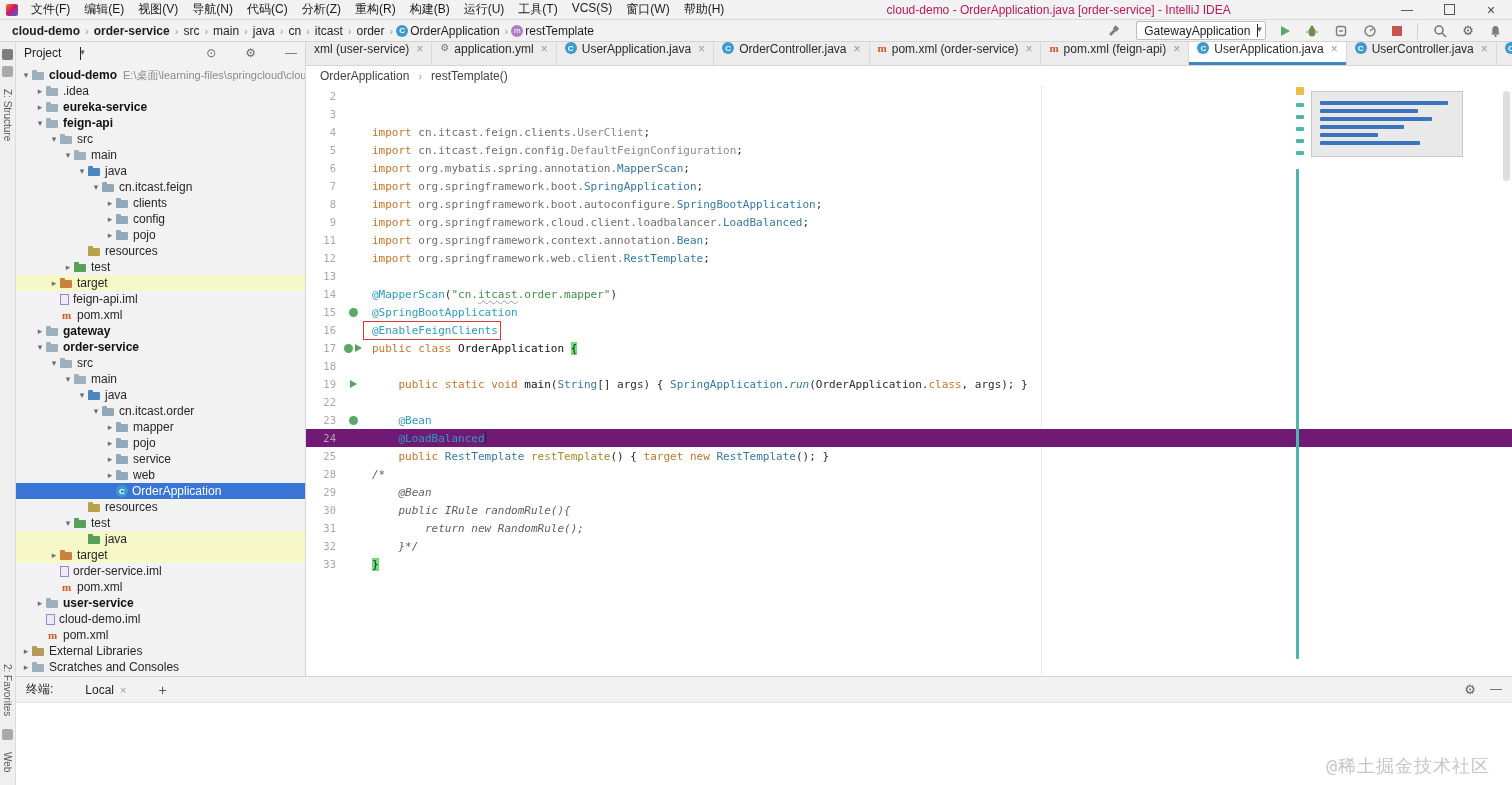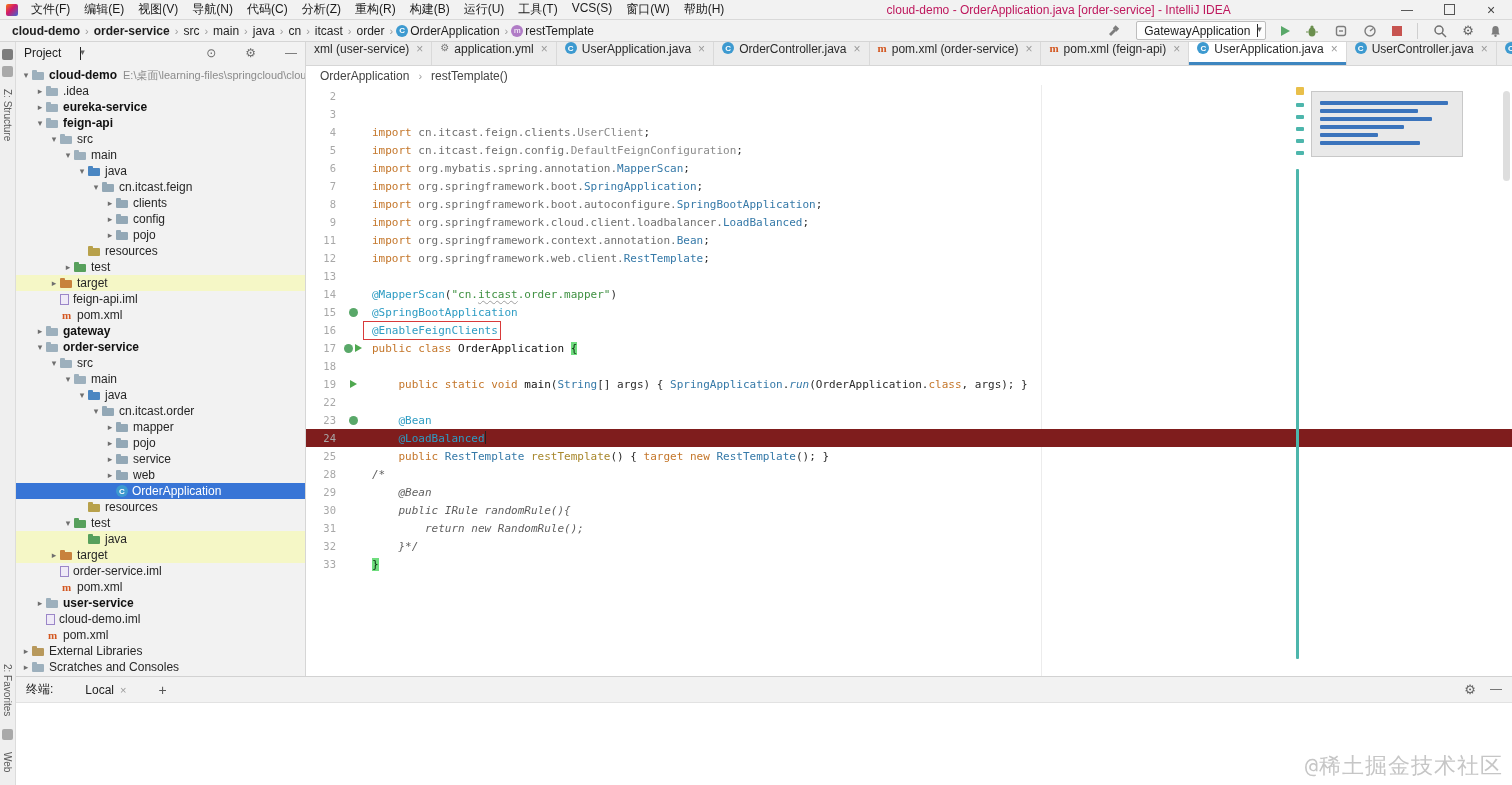--- a/index.html
+++ b/index.html
@@ -69,21 +69,21 @@
           border-left:1px solid #d6d6d6;display:flex;flex-direction:column;box-sizing:border-box}
   #tabbar{height:23px;flex:none;background:#ececec;border-bottom:1px solid #d6d6d6;display:flex;align-items:stretch;overflow:hidden}
   .tab{display:flex;align-items:flex-start;gap:5px;padding:0 8px;border-right:1px solid #d9d9d9;position:relative;color:#2b2b2b;white-space:nowrap}
   .tab.active{background:#fff}
   .tab.active::after{content:"";position:absolute;left:0;right:0;bottom:0;height:3px;background:#3e86c0}
   .tab .close{color:#9a9a9a;font-size:12px;margin-left:2px}
   #crumbbar{height:19px;flex:none;display:flex;align-items:center;padding-left:12px;gap:4px;background:#fff;color:#444}
   #code{flex:1;position:relative;overflow:hidden;font-family:"DejaVu Sans Mono",monospace;font-size:11px;padding-top:2px}
   #code::before{content:"";position:absolute;left:735px;top:0;bottom:0;width:1px;background:#ececec}
   .cline{display:flex;height:18px;align-items:center;position:relative}
-  .cline.current{background:#7f1d1d}
+  .cline.current{background:#701a75}
   .lnum{width:30px;flex:none;text-align:right;padding-right:4px;color:#a8a8a8;font-size:10.5px}
   .gico{width:26px;flex:none;display:flex;align-items:center;justify-content:center;gap:2px}
   .g-bean{width:9px;height:9px;border-radius:50%;background:#59a869;display:inline-block}
   .g-run{width:0;height:0;border-left:7px solid #4fa84f;border-top:4px solid transparent;border-bottom:4px solid transparent;display:inline-block}
   .ctext{white-space:pre;padding-left:6px}
   .redbox{outline:1.5px solid #d83a3a;outline-offset:2px}
   .caret{display:inline-block;width:1px;height:13px;background:#222;vertical-align:-2px}
   .c-kw{color:#c4762a}.c-pkg{color:#6f6f6f}.c-cls{color:#3579a8}.c-ann{color:#2d9cc3}
   .c-str{color:#3f9142}
   .c-strE{color:#3f9142;text-decoration:underline wavy #9e9e9e 1px;text-underline-offset:2px}
@@ -103,21 +103,21 @@
   #t-head{height:25px;flex:none;background:#f2f2f2;border-bottom:1px solid #e2e2e2;display:flex;align-items:center;
           padding:0 10px;gap:26px}
   .t-tab{display:flex;align-items:center;gap:6px;padding:0 6px;height:100%}
   .t-tab .close{color:#9a9a9a;font-size:11px}
   .t-plus{color:#555;font-size:14px}
   #t-head .right{margin-left:auto;display:flex;align-items:center;gap:14px}
   #t-body{flex:1;position:relative;padding:6px 12px;font-family:"DejaVu Sans Mono",monospace;font-size:12px;
           line-height:15px;color:#222}
   .t-line{min-height:15px;white-space:pre}
   .cursor-block{display:inline-block;width:7px;height:13px;border:1px solid #4a4a4a;vertical-align:-2px;margin-left:1px}
-  #watermark{position:absolute;right:9px;bottom:12px;font-size:22px;color:#c6c6c6;letter-spacing:1px}
+  #watermark{position:absolute;right:22px;bottom:12px;font-size:18px;color:#c6c6c6;letter-spacing:1px}
 </style>
 </head>
 <body>
 
 <div id="titlebar">
   <span class="logo"></span>
   <span id="menubar" style="display:flex">
       <span class="menu-item">文件(F)</span>
       <span class="menu-item">编辑(E)</span>
       <span class="menu-item">视图(V)</span>

